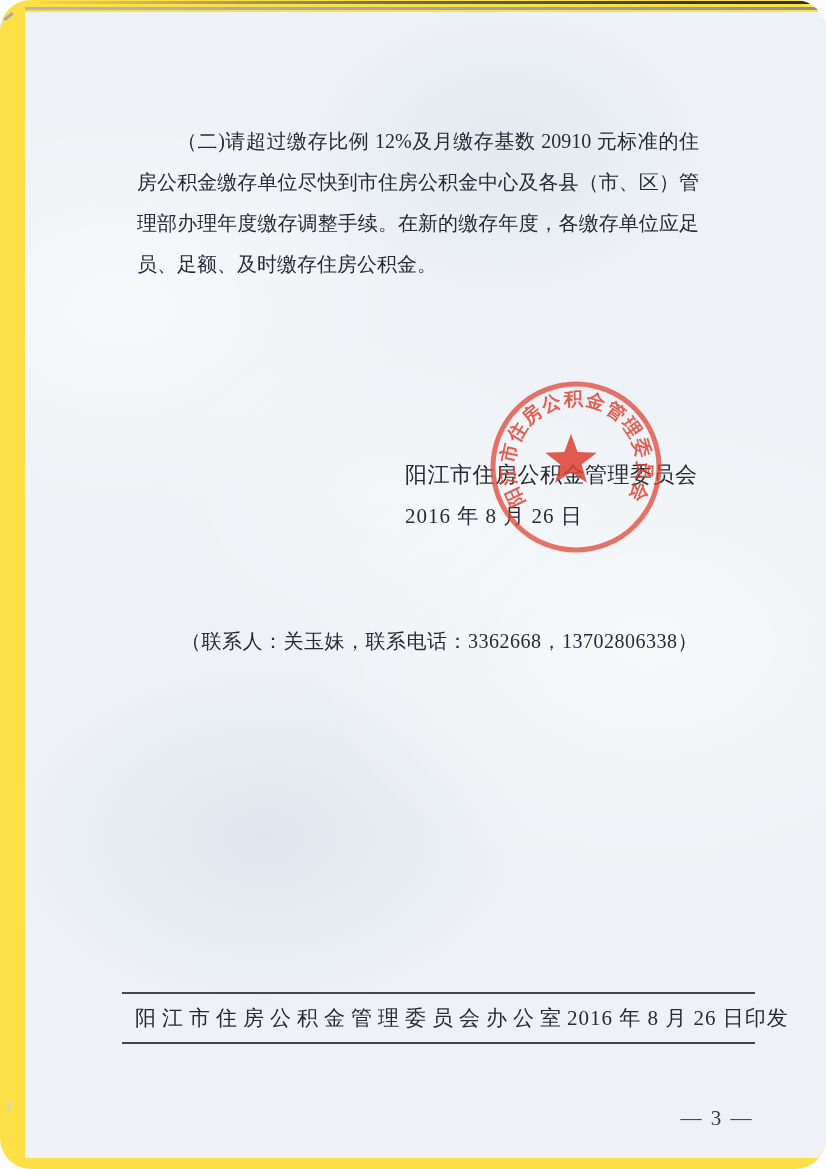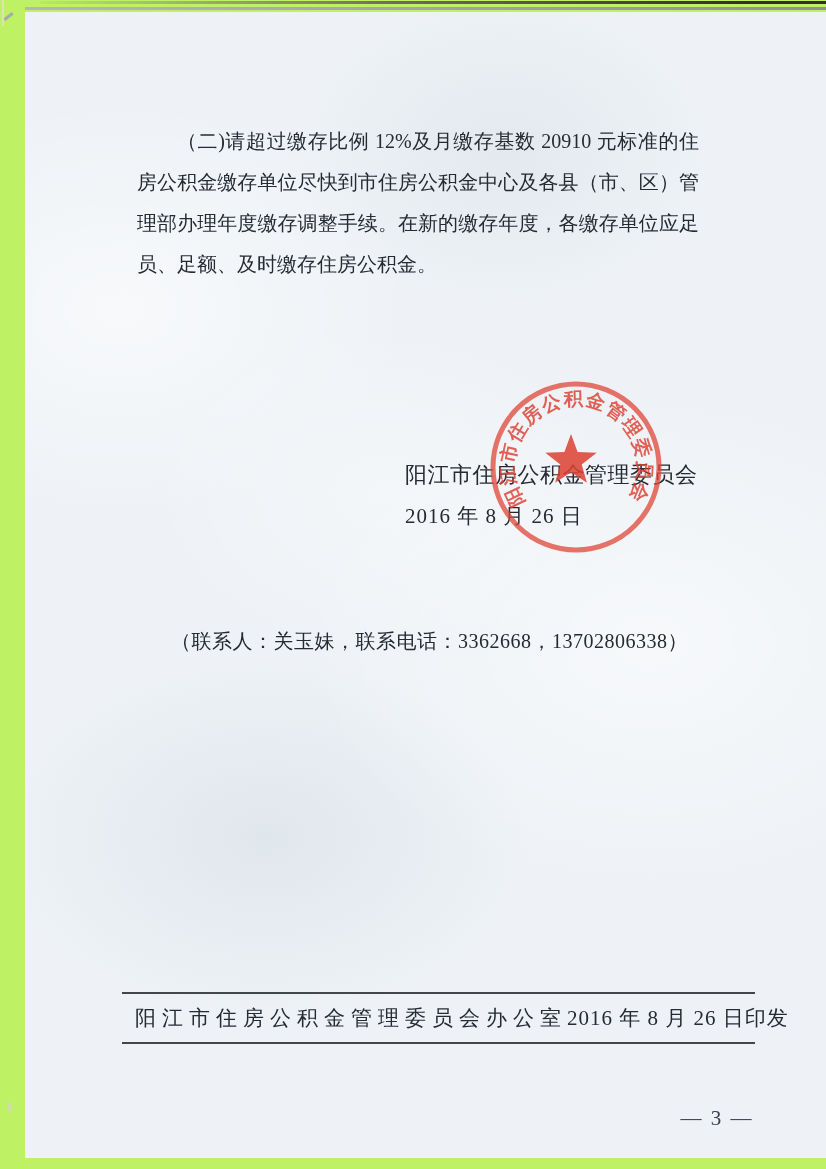--- a/index.html
+++ b/index.html
@@ -5,22 +5,23 @@
   html, body {
     margin: 0; padding: 0;
     width: 826px; height: 1169px;
     overflow: hidden;
     background: #fbfcfd;
     font-family: "Liberation Serif", "DejaVu Serif", serif;
   }
   .canvas {
     position: absolute; left: 0; top: 0;
     width: 826px; height: 1169px;
-    background: #bef264;
+    background: #fde047;
     overflow: hidden;
+    border-radius: 31px;
   }
   
   .edge-dark {
     position: absolute; top: 1px; left: 40px; right: 0; height: 3px;
     background: linear-gradient(to right, rgba(120,122,120,0.08), #6a6c6a 45%, #2e302e 90%);
   }
   .edge-gray {
     position: absolute; top: 7px; left: 25px; right: 0; height: 3px;
     background: linear-gradient(to right, #b2b7ba, #8b9295);
   }
@@ -62,21 +63,21 @@
   .signature-date {
     position: absolute; left: 380px; top: 491px; width: 290px;
     font-size: 21px; line-height: 26px; 
     letter-spacing: 1px; white-space: nowrap;
   }
   .seal {
     position: absolute; left: 463px; top: 367px;
     pointer-events: none;
   }
   .contact-line {
-    position: absolute; left: 146px; top: 615px;
+    position: absolute; left: 156px; top: 615px;
     font-size: 20px; line-height: 28px; letter-spacing: 0.5px;
     white-space: nowrap;
   }
   .footer-rule {
     position: absolute; left: 97px; width: 633px; height: 2px;
     background: #43474c;
   }
   .rule-top { top: 980px; }
   .rule-bottom { top: 1030px; }
   .footer-row {

